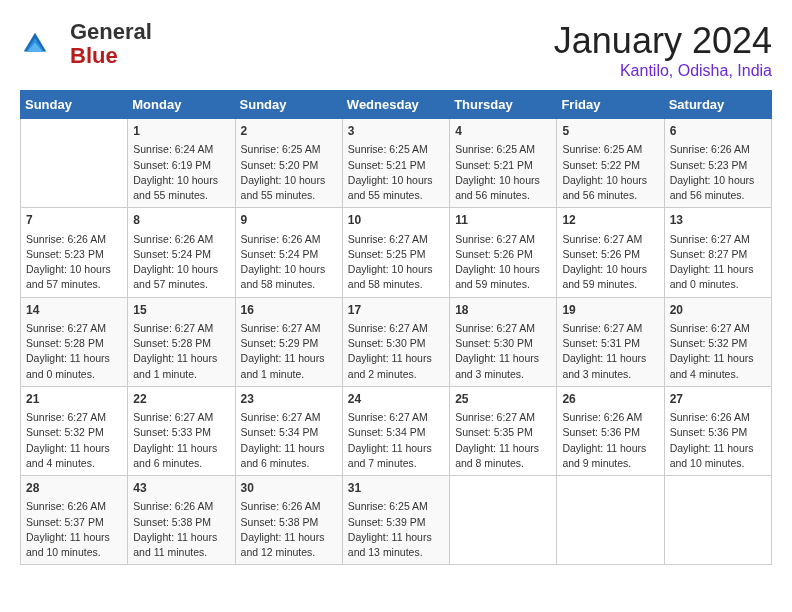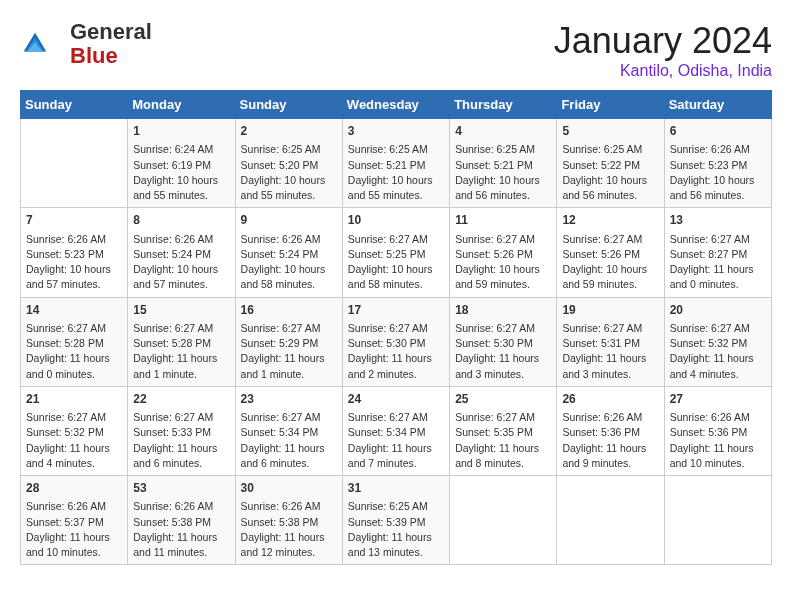--- a/index.html
+++ b/index.html
@@ -319,21 +319,21 @@
       </tr>
       <tr>
         <td>
           <span class="day-num">28</span>
           <div>Sunrise: 6:26 AM</div>
           <div>Sunset: 5:37 PM</div>
           <div>Daylight: 11 hours</div>
           <div>and 10 minutes.</div>
         </td>
         <td>
-          <span class="day-num">53</span>
+          <span class="day-num">43</span>
           <div>Sunrise: 6:26 AM</div>
           <div>Sunset: 5:38 PM</div>
           <div>Daylight: 11 hours</div>
           <div>and 11 minutes.</div>
         </td>
         <td>
           <span class="day-num">30</span>
           <div>Sunrise: 6:26 AM</div>
           <div>Sunset: 5:38 PM</div>
           <div>Daylight: 11 hours</div>

